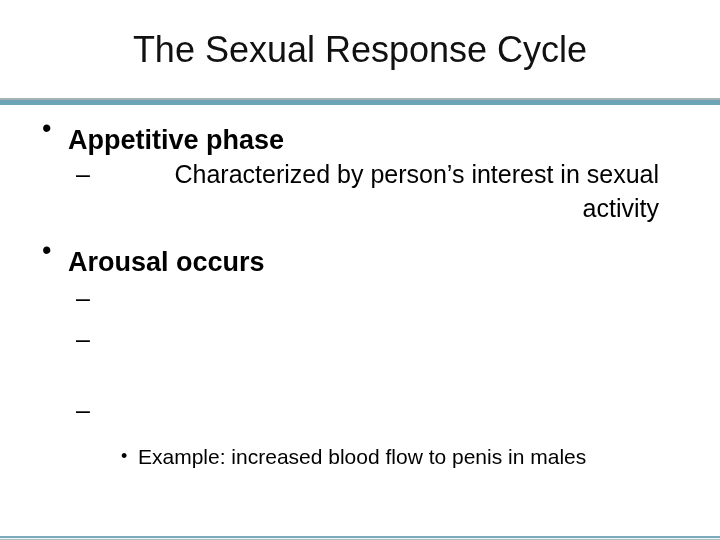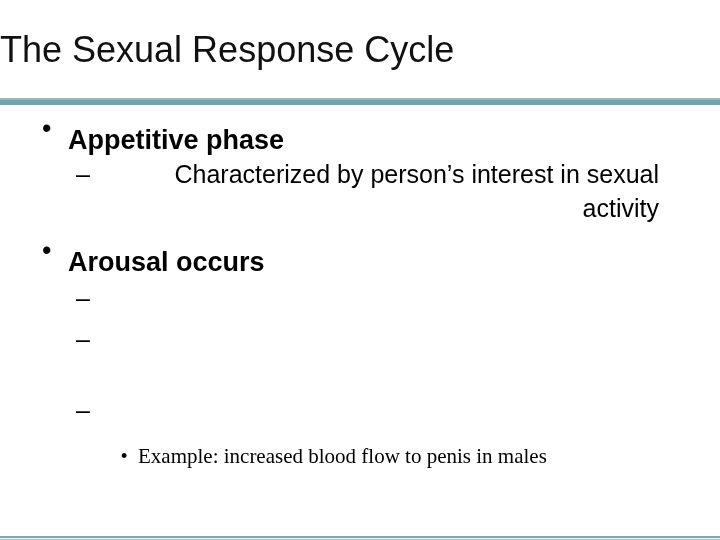--- a/index.html
+++ b/index.html
@@ -7,21 +7,21 @@
     position:relative;
     width:720px;height:540px;
     background:#ffffff;
     overflow:hidden;
     font-family:"Liberation Sans","DejaVu Sans",sans-serif;
     color:#000;
   }
   .slide-title{
     position:absolute;
     top:28px;left:0;right:0;
-    text-align:left;
+    text-align:center;
     font-size:36px;
     line-height:44px;
     font-weight:400;
     color:#111;
   }
   .title-rule{
     position:absolute;
     top:98px;left:0;
     width:720px;height:7px;
     background:linear-gradient(to bottom,#a4b2b4 0,#a4b2b4 2px,#6da5b7 2px,#6da5b7 100%);
@@ -39,21 +39,21 @@
   .l1{font-size:27px;line-height:35px;font-weight:700;}
   .l1 .marker{left:42px;font-weight:400;}
   .l1 .text{margin-left:68px;margin-top:12px;}
   
   .l2{font-size:25px;line-height:34px;font-weight:400;}
   .l2 .marker{left:76px;}
   .l2 .text{margin-left:101px;width:558px;text-align:right;}
   
   .l3{font-size:21px;line-height:27px;font-weight:400;}
   .l3 .marker{left:121px;font-size:18px;}
-  .l3 .text{margin-left:138px;width:560px;font-family:Liberation Serif, serif;}
+  .l3 .text{margin-left:138px;width:560px;}
   .copyright{
     position:absolute;
     left:13px;top:512px;
     font-size:12px;
     line-height:15px;
     color:#1a1a1a;
   }
 </style>
 </head>
 <body>

